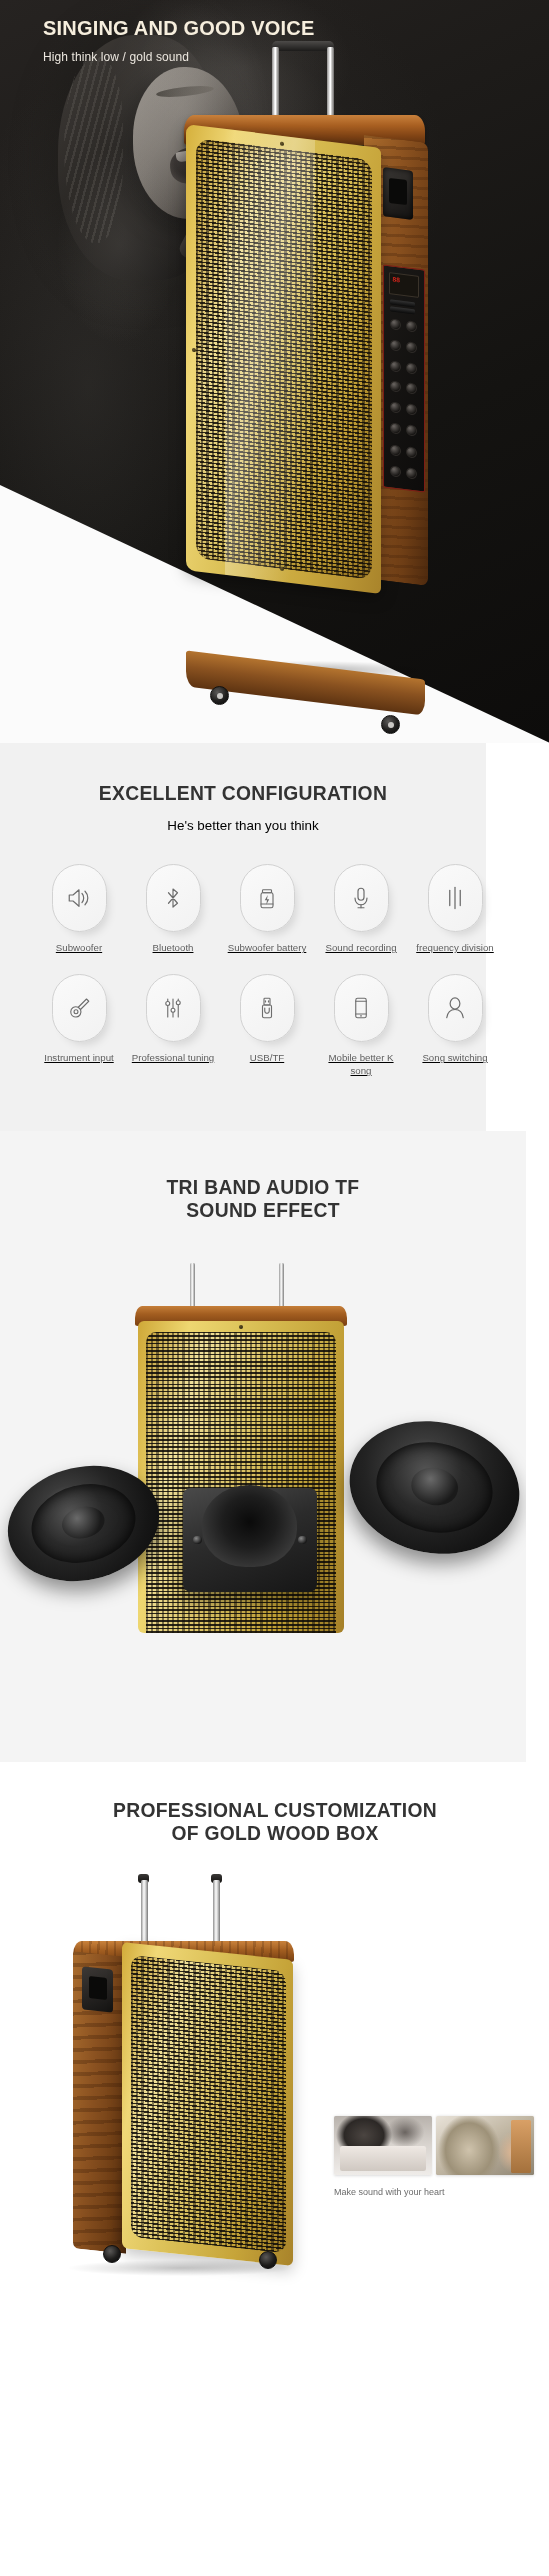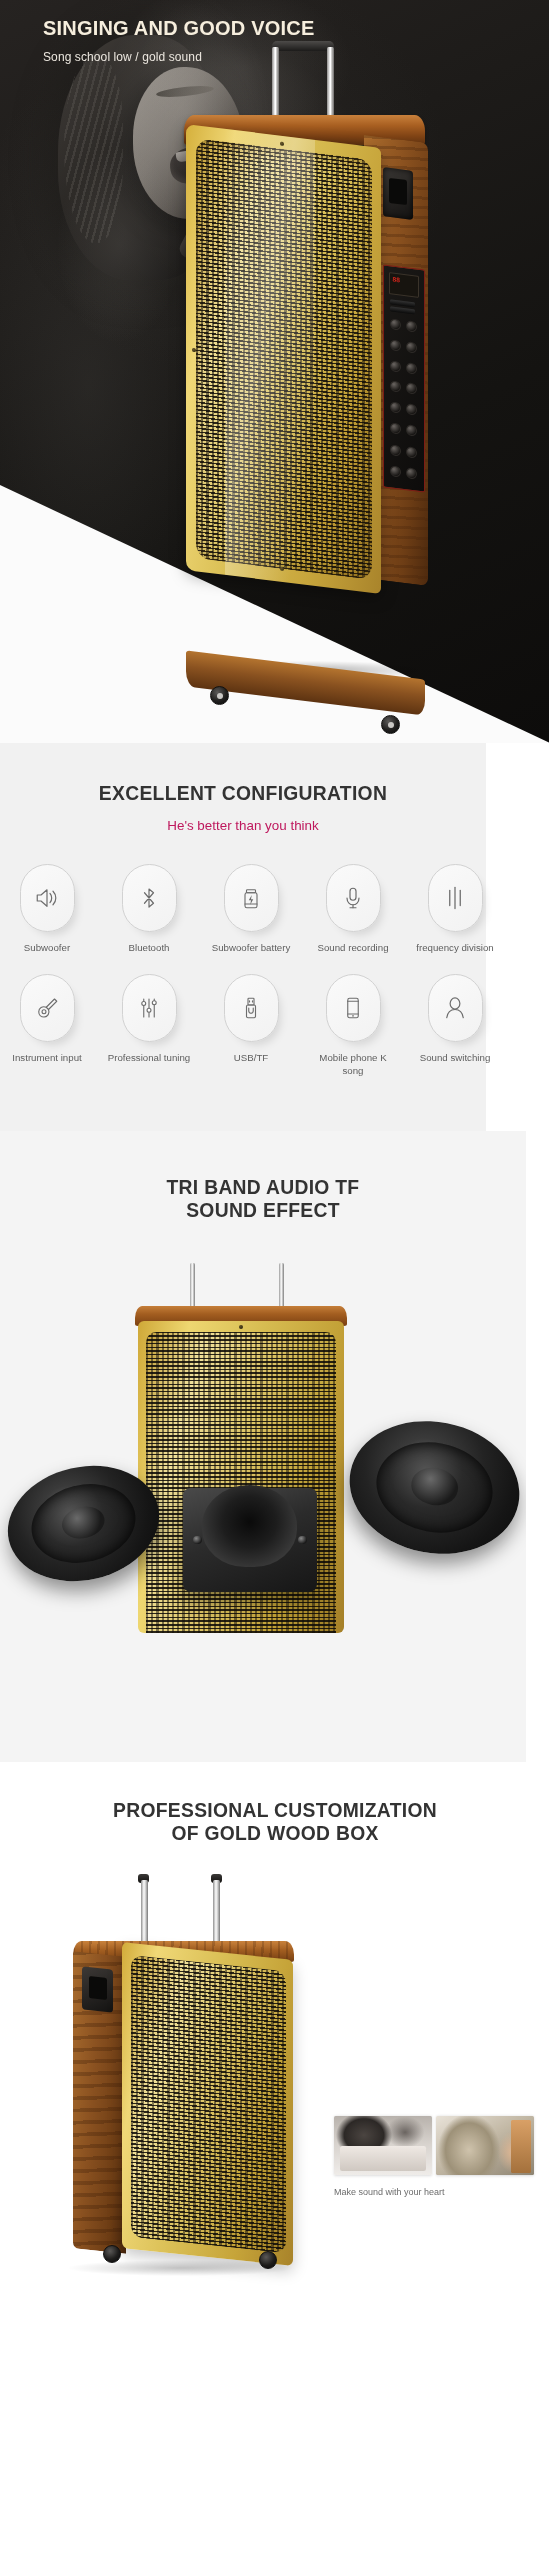--- a/index.html
+++ b/index.html
@@ -223,27 +223,27 @@
   
   .config{
     width:486px; background:#f1f1f1; padding:39px 0 34px;
     position:relative;
   }
   .sec-title{
     text-align:center; font-size:19.3px; font-weight:bold; color:#333333;
     letter-spacing:0.3px; line-height:1.22;
   }
   .sec-sub{
-    text-align:center; font-size:13.4px; color:#be185d; margin-top:12px;
+    text-align:center; font-size:13.4px; color:#000000; margin-top:12px;
     font-weight:normal;
   }
   .icon-grid{
     margin:31px auto 0; width:502px;
   }
-  .icon-row{ display:flex; justify-content:space-between; margin-bottom:19.3px; }
+  .icon-row{ display:flex; justify-content:flex-end; margin-bottom:19.3px;text-decoration:underline; }
   .icon-cell{ width:94px; display:flex; flex-direction:column; align-items:center; }
   .icon-blob{
     width:55px; height:68px; border-radius:33px;
     border:0.7px solid #d2d2d2;
     background:linear-gradient(145deg,#fafafa 0%,#f2f2f2 100%);
     display:flex; align-items:center; justify-content:center;
     box-shadow:5.2px 6.7px 9.7px -4.5px rgba(0,0,0,.13);
   }
   .icon-blob svg{ display:block; }
   .icon-label{
@@ -442,21 +442,21 @@
       <div class="s-teeth"></div>
       <div class="s-hand"></div>
       <div class="s-mic"></div>
     </div>
     <div class="smoke"></div>
 
     <div class="hero-wedge"></div>
 
     <div class="hero-text">
       <div class="hero-title">SINGING AND GOOD VOICE</div>
-      <div class="hero-sub">Song school low / gold sound</div>
+      <div class="hero-sub">High think low / gold sound</div>
     </div>
 
     <div class="shadow-floor"></div>
 
     <div class="spk-hero">
       <div class="handle-bar"></div>
       <div class="handle-l"></div>
       <div class="handle-r"></div>
       <div class="spk-top"></div>
 
@@ -609,31 +609,31 @@
 
         <div class="icon-cell">
           <div class="icon-blob">
             <svg width="30" height="30" viewBox="0 0 40 40" fill="none" stroke="#6d6d6d" stroke-width="1.5" stroke-linecap="round" stroke-linejoin="round">
               <rect x="13" y="7" width="14" height="26" rx="2.5"></rect>
               <path d="M13 11 L27 11"></path>
               <path d="M13 28 L27 28"></path>
               <circle cx="20" cy="30.5" r="1.1" fill="#6d6d6d" stroke="none"></circle>
             </svg>
           </div>
-          <div class="icon-label">Mobile phone K song</div>
+          <div class="icon-label">Mobile better K song</div>
         </div>
 
         <div class="icon-cell">
           <div class="icon-blob">
             <svg width="30" height="30" viewBox="0 0 40 40" fill="none" stroke="#6d6d6d" stroke-width="1.6" stroke-linecap="round" stroke-linejoin="round">
               <ellipse cx="20" cy="14" rx="6.5" ry="7.5"></ellipse>
               <path d="M9 33 C10 26 14 22 20 22 C26 22 30 26 31 33"></path>
             </svg>
           </div>
-          <div class="icon-label">Sound switching</div>
+          <div class="icon-label">Song switching</div>
         </div>
       </div>
     </div>
   </section>
 
   <section class="triband">
     <h2 class="sec-title">
       <span>TRI BAND AUDIO TF</span><br>
       <span>SOUND EFFECT</span>
     </h2>

